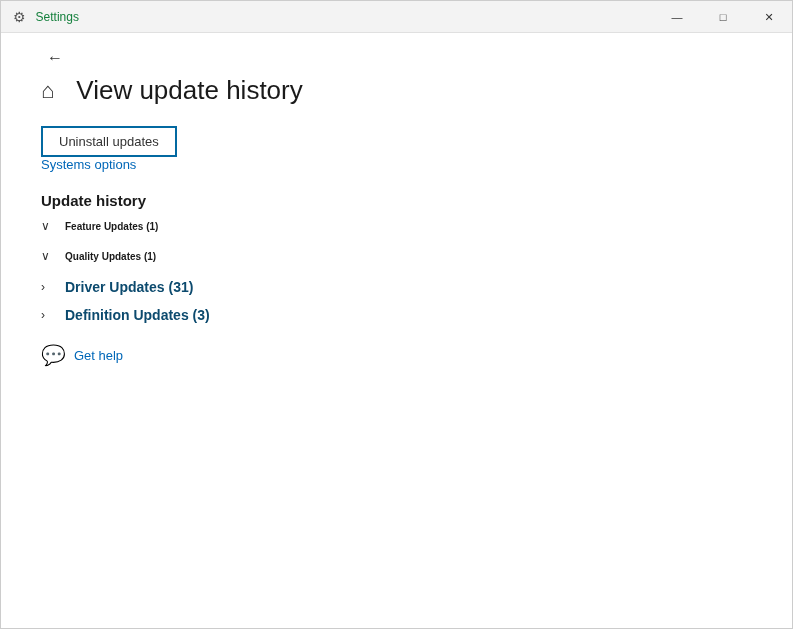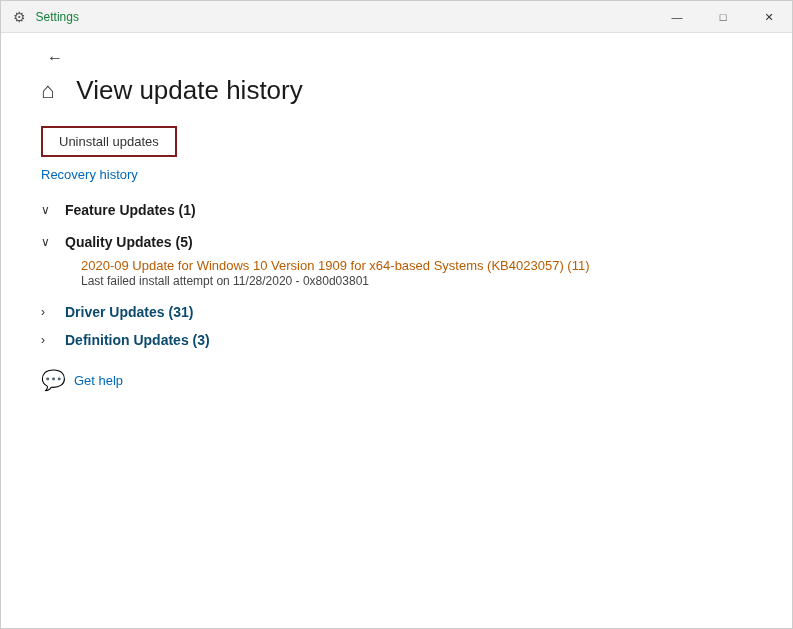--- a/index.html
+++ b/index.html
@@ -115,27 +115,26 @@
     .page-title {
       font-size: 26px;
       font-weight: 300;
       color: #1a1a1a;
       margin-left: 8px;
     }
 
     
     .uninstall-btn {
       display: inline-block;
-      border: 2px solid #7f1d1d;
+      border: 2px solid #0369a1;
       background: white;
       color: #333;
       padding: 6px 16px;
       font-size: 13px;
       cursor: pointer;
-      margin-bottom: 10px;
       font-family: 'Segoe UI', Arial, sans-serif;
     }
 
     
     .recovery-link {
       color: #0067b8;
       font-size: 13px;
       cursor: pointer;
       text-decoration: none;
       display: block;
@@ -164,21 +163,21 @@
     }
 
     .chevron {
       font-size: 12px;
       color: #333;
       width: 16px;
       display: inline-block;
     }
 
     .group-title {
-      font-size: 14px;
+      font-size: 10px;
       font-weight: 600;
       color: #1a1a1a;
     }
 
     .group-items {
       padding-left: 40px;
     }
 
     .update-item-title {
       font-size: 13px;
@@ -272,43 +271,38 @@
       
       <div class="page-header">
         <span class="home-icon">⌂</span>
         <h1 class="page-title">View update history</h1>
       </div>
 
       
       <button class="uninstall-btn">Uninstall updates</button>
 
       
-      <a class="recovery-link">Recovery history</a>
-
-      
+      <a class="recovery-link">Systems options</a>
+
+      
+      <div class="section-title">Update history</div>
 
       
       <div class="update-group">
         <div class="group-header">
           <span class="chevron">∨</span>
           <span class="group-title">Feature Updates (1)</span>
         </div>
       </div>
 
       
       <div class="update-group">
         <div class="group-header">
           <span class="chevron">∨</span>
-          <span class="group-title">Quality Updates (5)</span>
-        </div>
-        <div class="group-items">
-          <div>
-            <a class="update-item-title link">2020-09 Update for Windows 10 Version 1909 for x64-based Systems (KB4023057) (11)</a>
-            <div class="update-item-detail">Last failed install attempt on 11/28/2020 - 0x80d03801</div>
-          </div>
+          <span class="group-title">Quality Updates (1)</span>
         </div>
       </div>
 
       
       <div class="collapsed-group">
         <span class="chevron-right">›</span>
         <span class="collapsed-title">Driver Updates (31)</span>
       </div>
 
       

